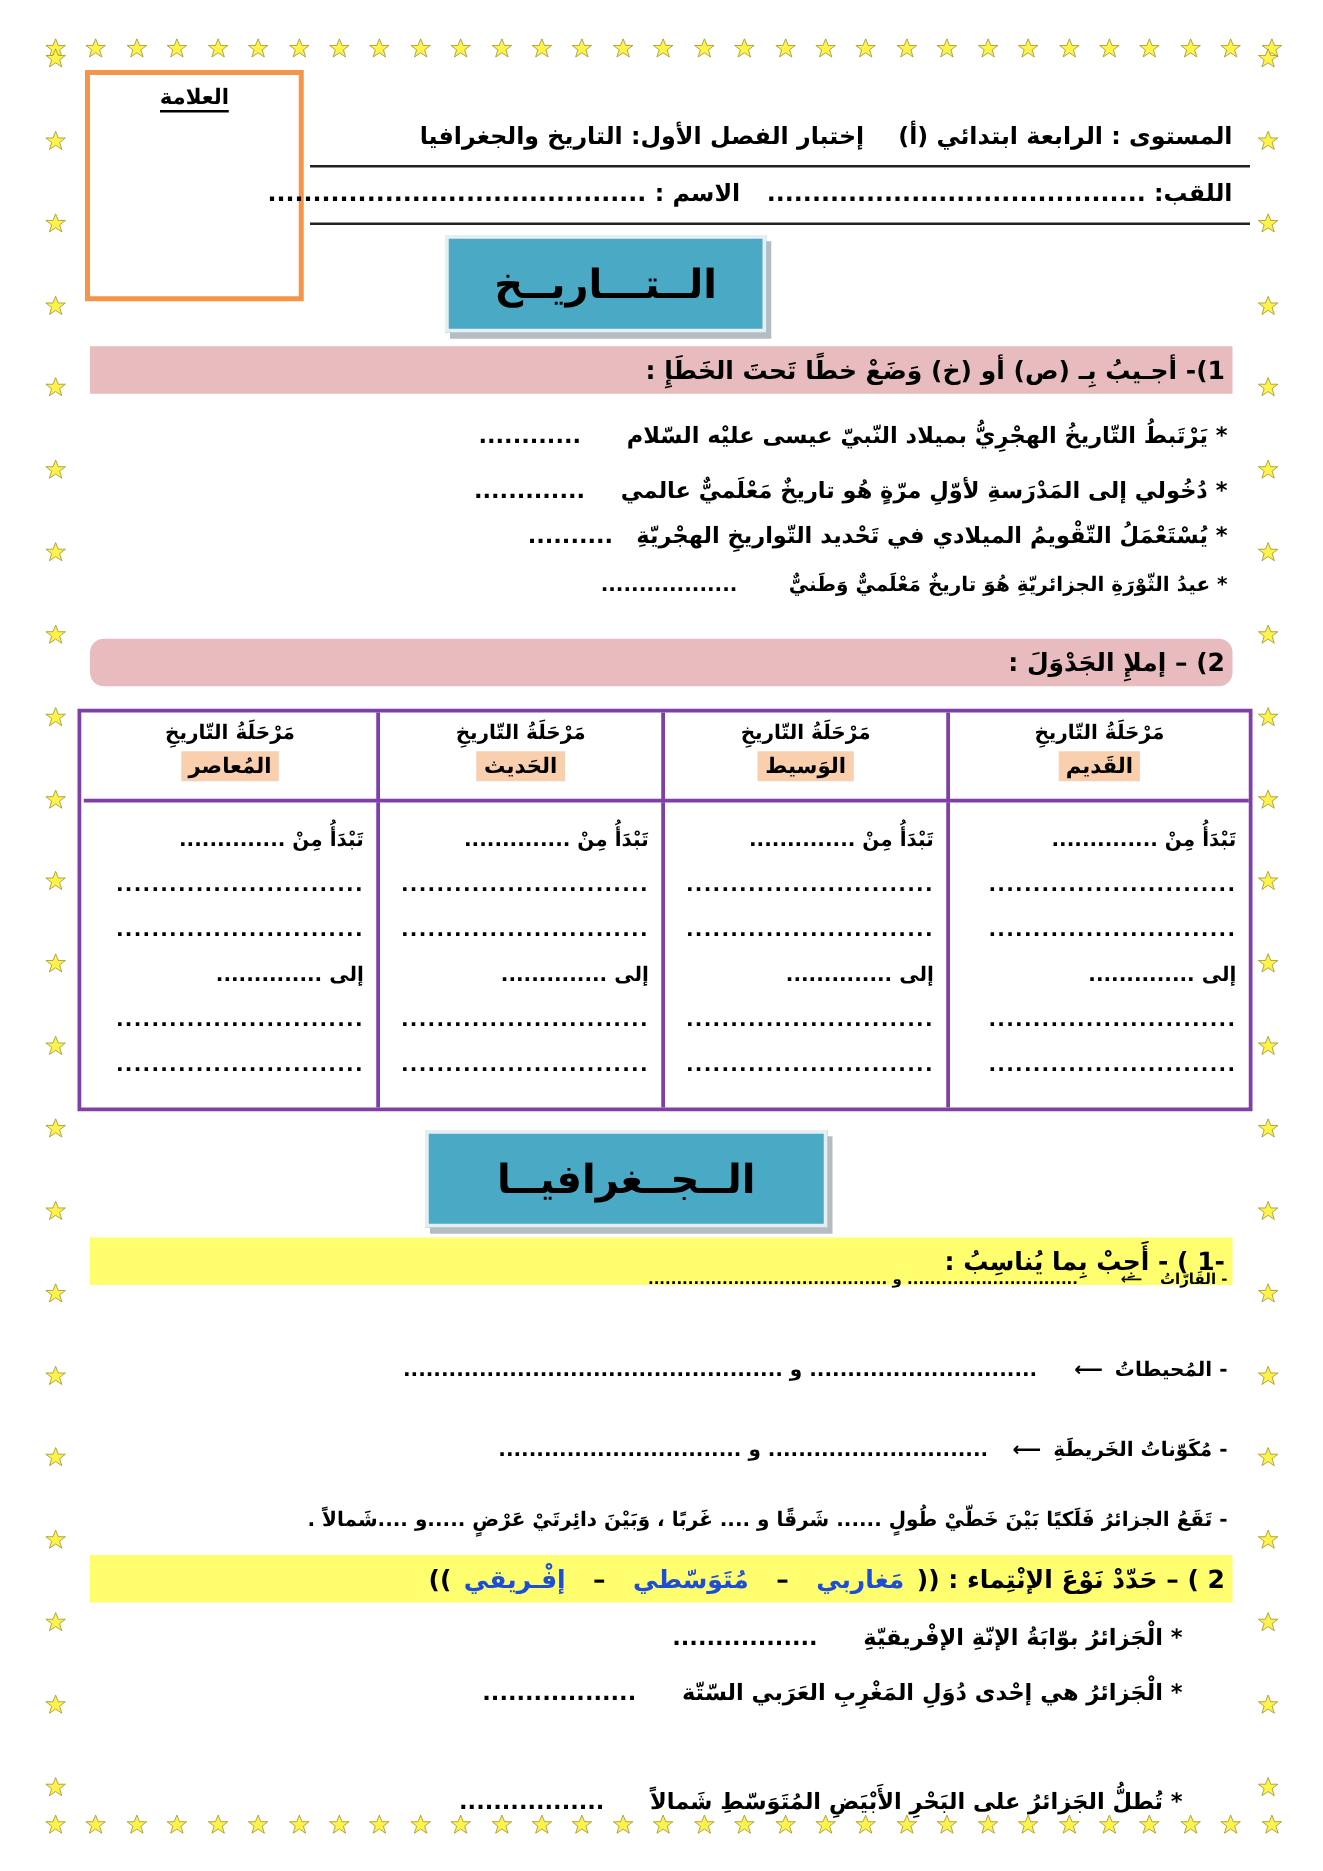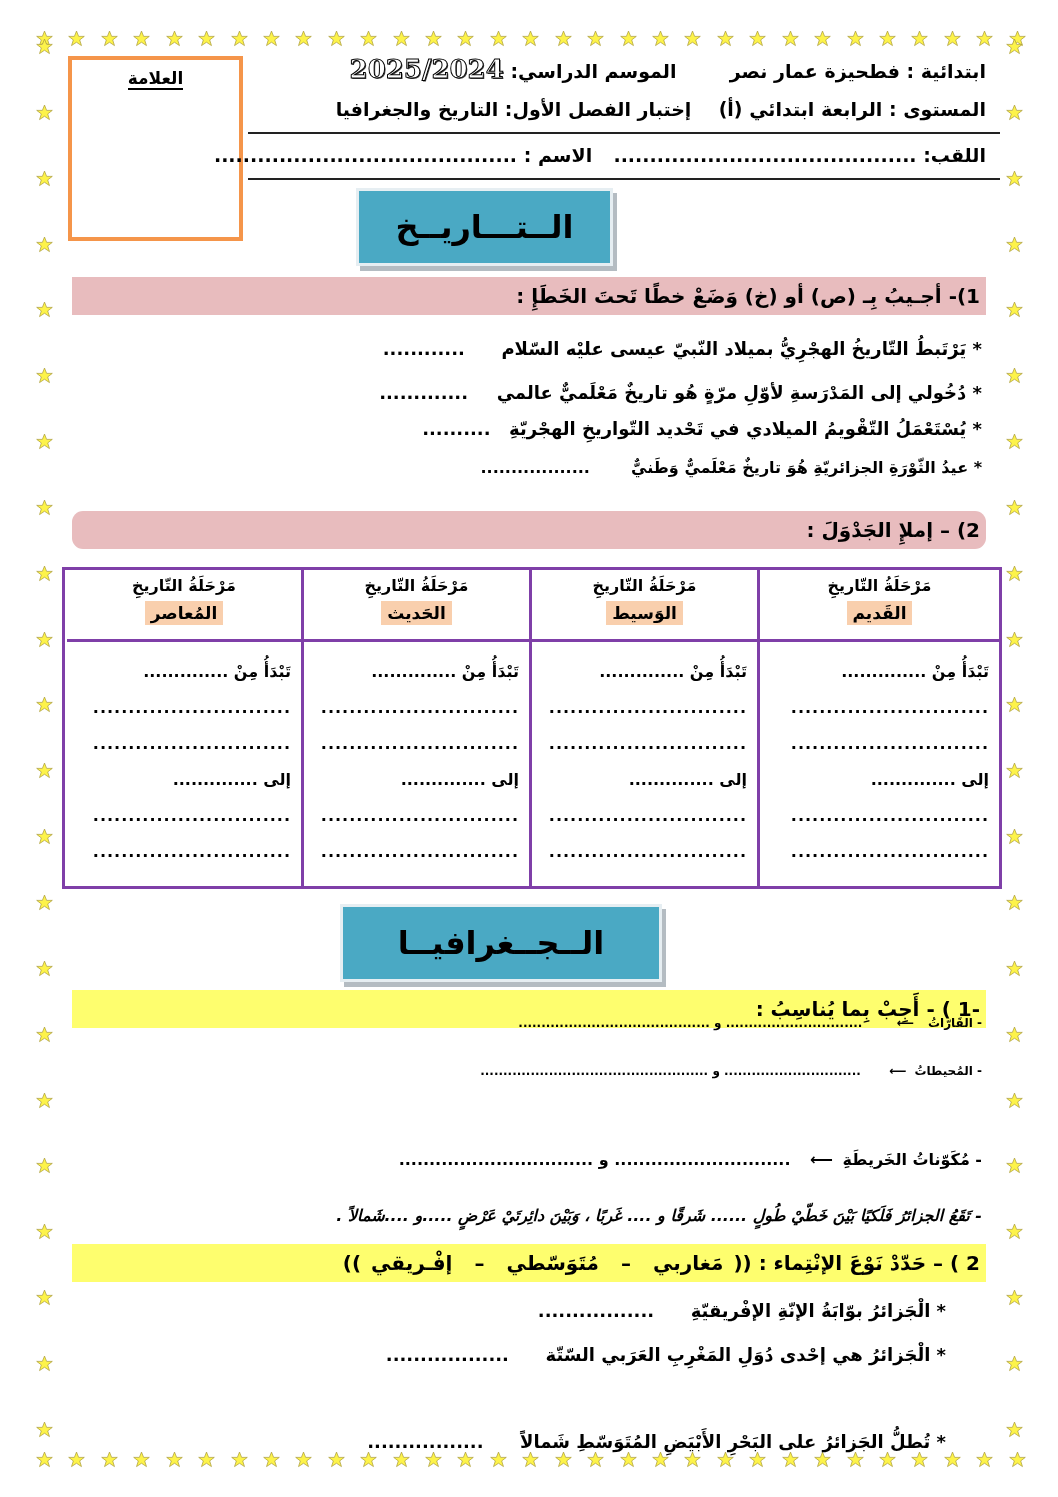--- a/index.html
+++ b/index.html
@@ -44,21 +44,21 @@
 
   
   .tbl { position: absolute; left: 0; top: 519px; width: 940px; height: 322px; border: 3px solid #7f3fa8; display: grid; grid-template-columns: 242px 228px 228px 234px; grid-template-rows: 72px 1fr; direction: rtl; }
   .tbl .cell { border-left: 3px solid #7f3fa8; border-bottom: 3px solid #7f3fa8; position: relative; }
   .tbl .cell.last { border-left: none; }
   .tbl .body.cell { border-bottom: none; }
   .th { text-align: center; font-weight: bold; font-size: 16px; padding-top: 6px; }
   .th .era { display: inline-block; margin-top: 6px; background: #f9cfad; padding: 2px 6px; font-size: 17px; }
   .body-line { position: absolute; right: 10px; font-weight: bold; font-size: 16px; white-space: nowrap; }
 
-  .red { color: #000000; }
+  .red { color: #1d4ed8; }
 </style>
 </head>
 <body>
 
 <div class="star-row" id="stars-top" style="top:30px;">
     <svg class="star" viewBox="0 0 24 24">
       <polygon points="12,1.5 15,9 23,9 16.5,14 19,22 12,17.3 5,22 7.5,14 1,9 9,9" fill="#fdf34a" stroke="#a89a3a" stroke-width="1"></polygon>
     </svg>
     <svg class="star" viewBox="0 0 24 24">
       <polygon points="12,1.5 15,9 23,9 16.5,14 19,22 12,17.3 5,22 7.5,14 1,9 9,9" fill="#fdf34a" stroke="#a89a3a" stroke-width="1"></polygon>
@@ -382,26 +382,20 @@
       <polygon points="12,1.5 15,9 23,9 16.5,14 19,22 12,17.3 5,22 7.5,14 1,9 9,9" fill="#fdf34a" stroke="#a89a3a" stroke-width="1"></polygon>
     </svg>
   </div>
 
 <div class="page">
 
   <div class="grade-box">
     <div class="label"><span>العلامة</span></div>
   </div>
 
-  <div class="hdr-line hdr1">
-    <span>ابتدائية : فطحيزة عمار نصر</span>
-    <span style="display:inline-block;width:40px"></span>
-    <span>الموسم الدراسي:</span>
-    <span class="outline">2025/2024</span>
-  </div>
   <div class="hdr-line hdr2">
     <span>المستوى : الرابعة ابتدائي (أ)</span>
     <span style="display:inline-block;width:14px"></span>
     <span>إختبار الفصل الأول: التاريخ والجغرافيا</span>
   </div>
   <div class="rule rule1"></div>
   <div class="hdr-line hdr3">
     <span>اللقب:</span>
     <span class="dots">..........................................</span>
     <span style="display:inline-block;width:8px"></span>
@@ -494,35 +488,35 @@
 
   <div class="band band-yellow g1">-1 ) -  أَجِبْ بِما يُناسِبُ :</div>
 
   <div class="line" style="top:968px; font-size:12px;">
     <span>- القَارّاتُ</span>
     <span style="margin:0 10px 0 30px;">⟵</span>
     <span class="dots">..............................</span>
     <span>و</span>
     <span class="dots">..........................................</span>
   </div>
-  <div class="line" style="top:1016px; font-size:12px;">
+  <div class="line" style="top:1038px; font-size:16px;">
     <span>- المُحيطاتُ</span>
     <span style="margin:0 4px 0 24px;">⟵</span>
     <span class="dots">..............................</span>
     <span>و</span>
     <span class="dots">..................................................</span>
   </div>
   <div class="line" style="top:1102px; font-size:16px;">
     <span>- مُكَوّناتُ الخَريطَةِ</span>
     <span style="margin:0 4px 0 14px;">⟵</span>
     <span class="dots">.............................</span>
     <span>و</span>
     <span class="dots">................................</span>
   </div>
-  <div class="line" style="top:1158px; font-size:16px;font-style:italic;">- تَقَعُ الجزائرُ فَلَكيًا بَيْنَ خَطّيْ طُولٍ ...... شَرقًا و .... غَربًا ، وَبَيْنَ دائِرتَيْ عَرْضٍ .....و ....شَمالاً .</div>
+  <div class="line" style="top:1158px; font-size:16px;">- تَقَعُ الجزائرُ فَلَكيًا بَيْنَ خَطّيْ طُولٍ ...... شَرقًا و .... غَربًا ، وَبَيْنَ دائِرتَيْ عَرْضٍ .....و ....شَمالاً .</div>
 
   <div class="band band-yellow g2">
     <span>2 ) – حَدّدْ نَوْعَ الإنْتِماء : ((</span>
     <span style="display:inline-block;width:10px"></span>
     <span class="red">مَغاربي</span>
     <span style="display:inline-block;width:22px"></span>
     <span>–</span>
     <span style="display:inline-block;width:22px"></span>
     <span class="red">مُتَوَسّطي</span>
     <span style="display:inline-block;width:22px"></span>

